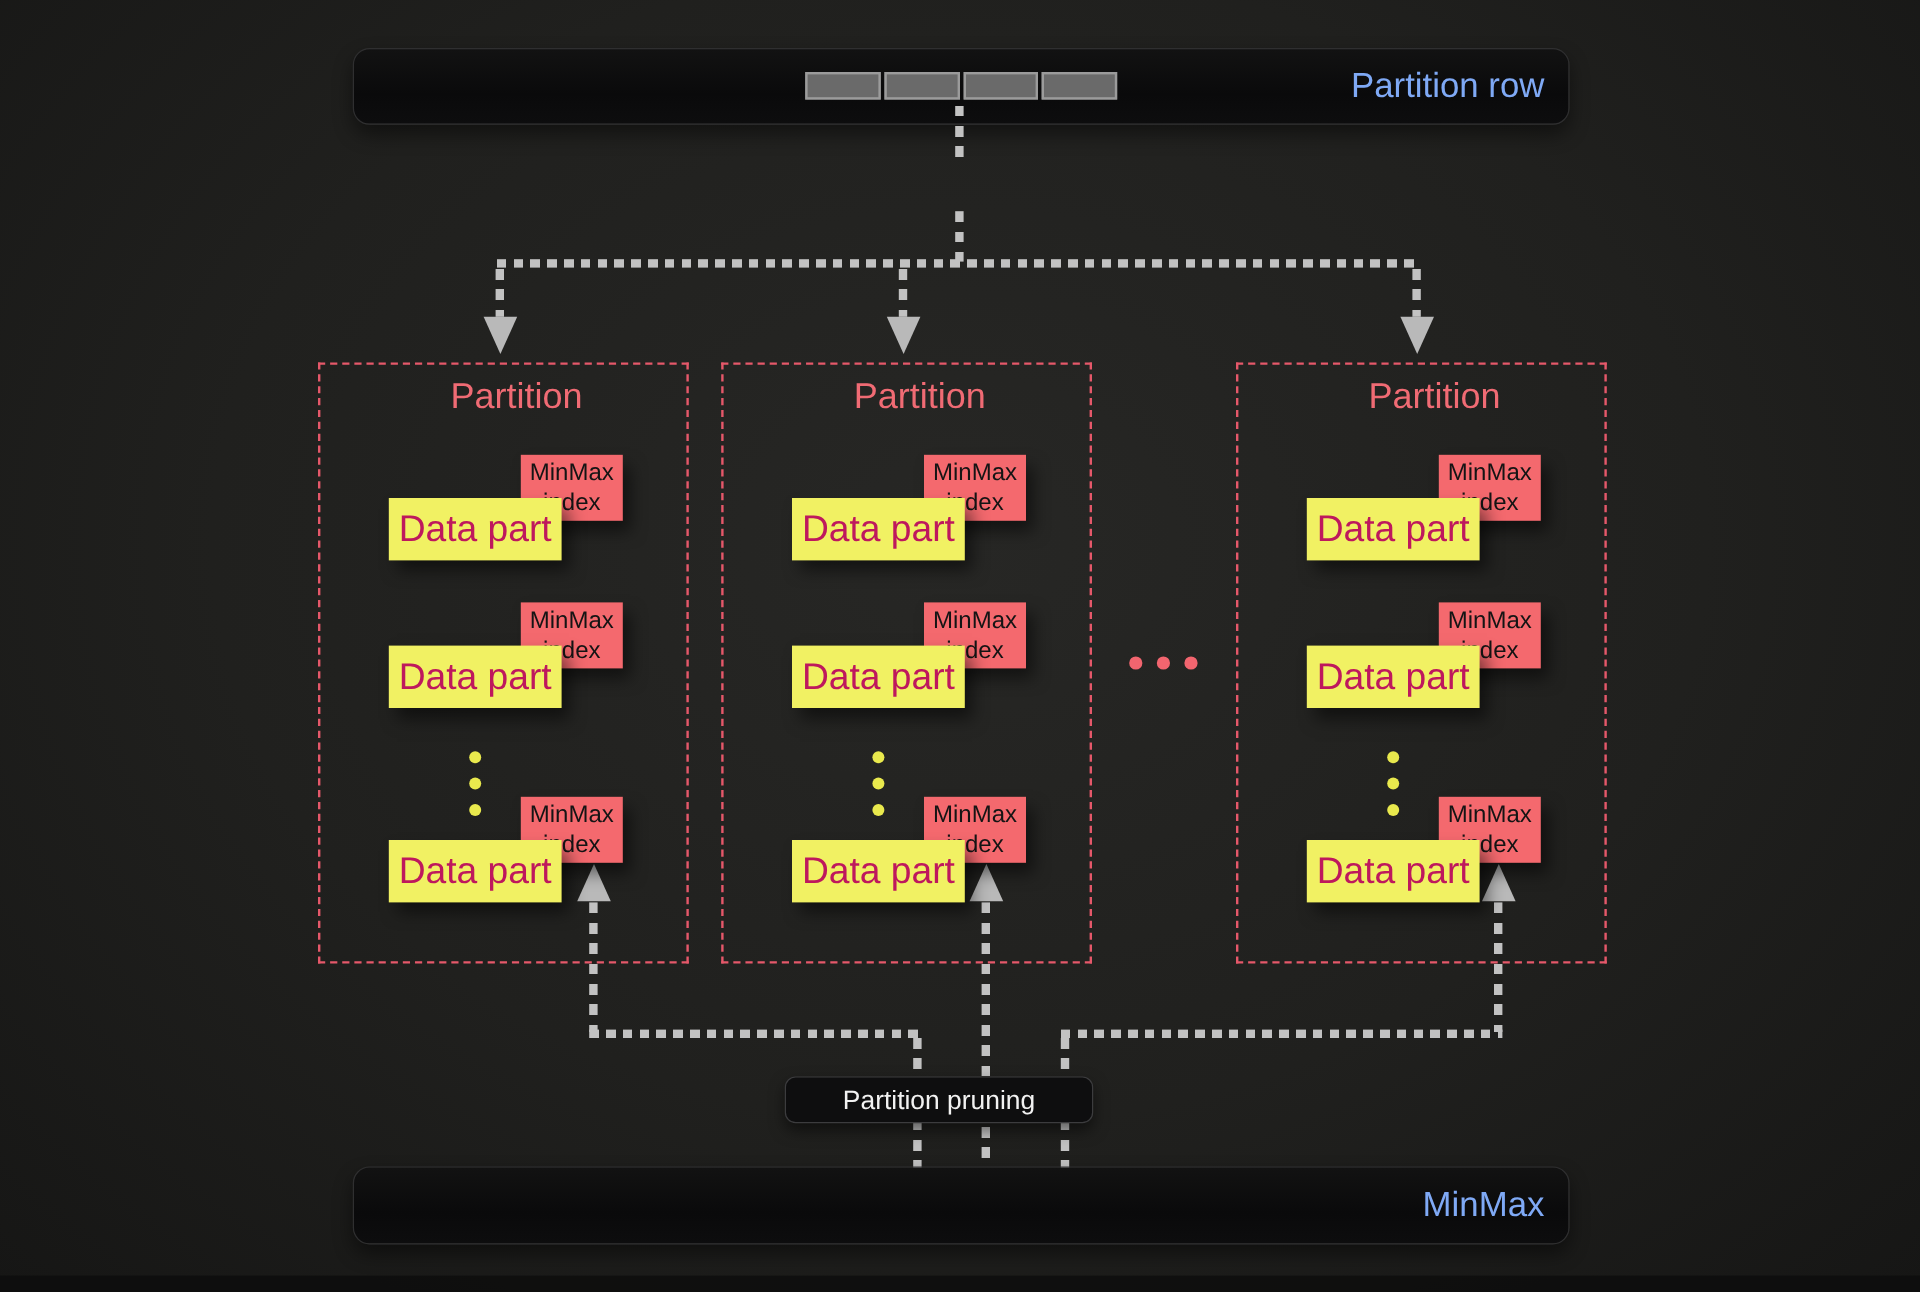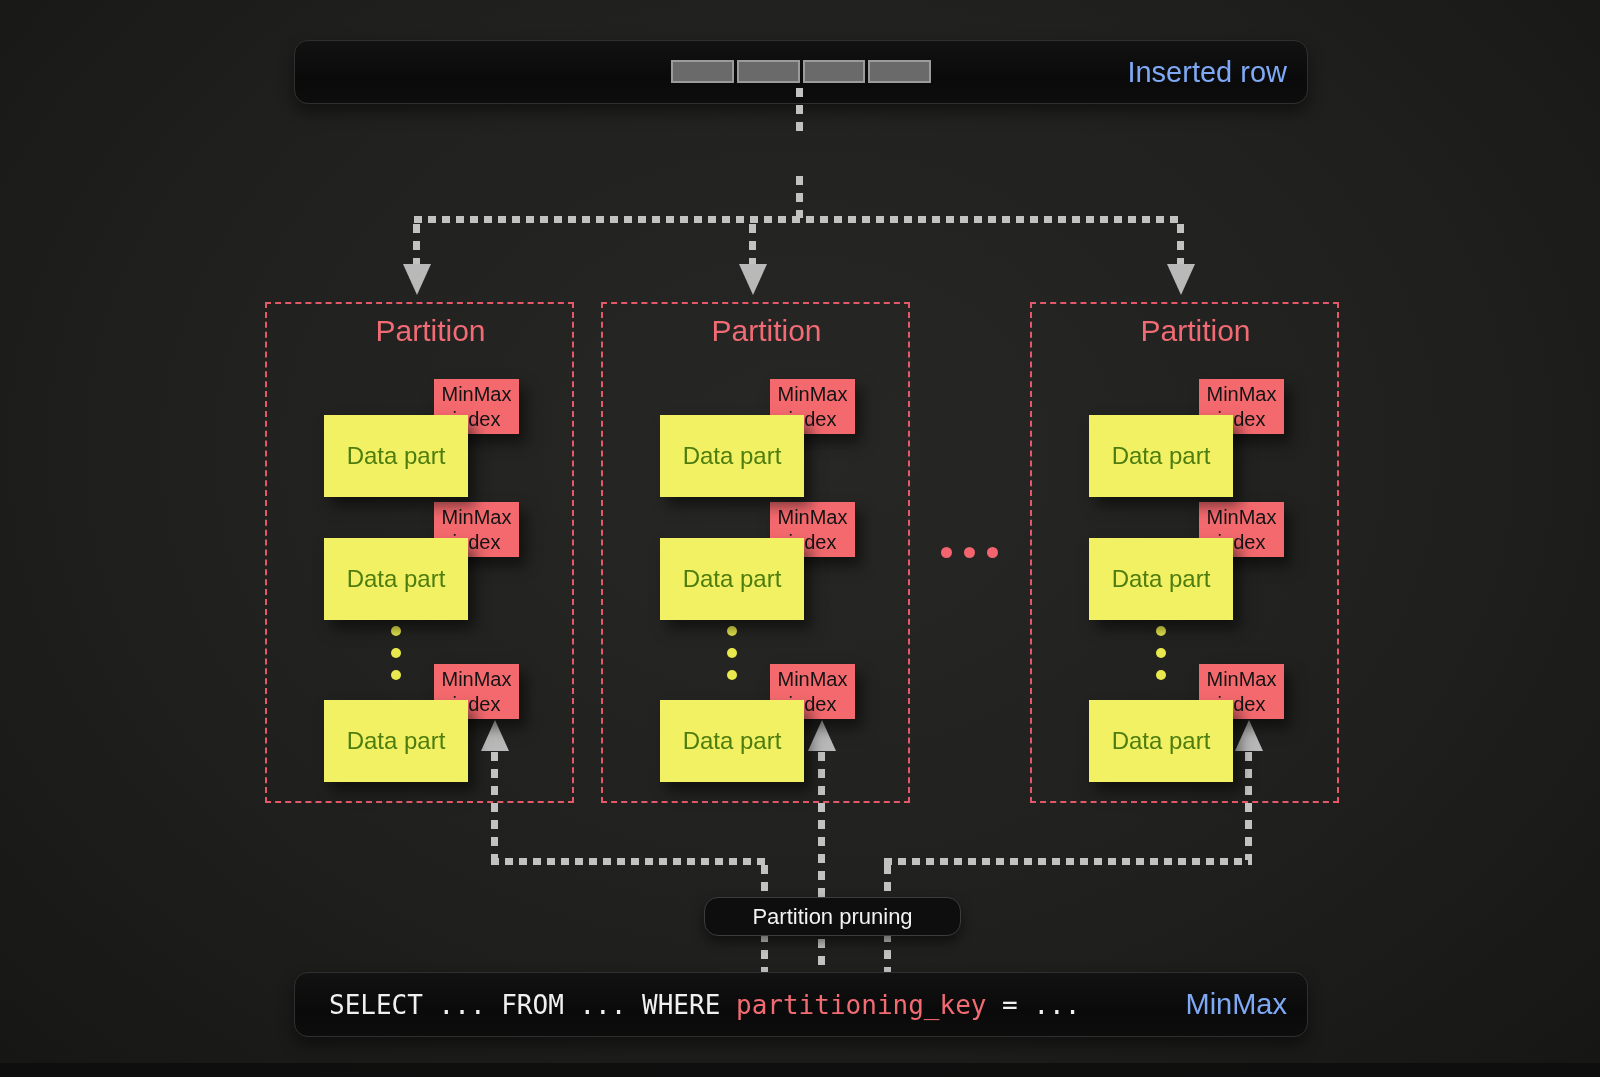--- a/index.html
+++ b/index.html
@@ -31,23 +31,23 @@
   .seg{flex:1;background:#6a6a6a;border:2px solid #9b9b9b;}
   
   .vdash{position:absolute;width:7px;background:repeating-linear-gradient(180deg,#c2c2c2 0 9px,transparent 9px 17px);z-index:2;}
   .hdash{position:absolute;height:7px;background:repeating-linear-gradient(90deg,#c2c2c2 0 8px,transparent 8px 14px);z-index:2;}
   .down-head{position:absolute;width:0;height:0;border-left:14px solid transparent;border-right:14px solid transparent;border-top:31px solid #b9b9b9;z-index:2;}
   .up-head{position:absolute;width:0;height:0;border-left:14px solid transparent;border-right:14px solid transparent;border-bottom:31px solid #b9b9b9;z-index:2;}
   
   .partition{position:absolute;top:302px;width:305px;height:497px;border:2px dashed #e5586a;z-index:3;}
   .partition-title{position:absolute;top:10px;left:11px;width:100%;text-align:center;color:#f06b74;font-size:30px;}
   .datapart{
-    position:absolute;left:57px;width:144px;height:82px;background:#f1f163;
+    position:absolute;left:57px;width:144px;height:52px;background:#f1f163;
     display:flex;align-items:center;justify-content:center;
-    color:#4d7c0f;font-size:24px;box-shadow:7px 9px 13px rgba(0,0,0,.5);z-index:5;
+    color:#be185d;font-size:31px;box-shadow:7px 9px 13px rgba(0,0,0,.5);z-index:5;
   }
   .minmax{
     position:absolute;left:167px;width:85px;height:55px;background:#f4696e;
     display:flex;align-items:center;justify-content:center;text-align:center;
     color:#141414;font-size:20px;line-height:1.22;box-shadow:7px 9px 13px rgba(0,0,0,.5);z-index:4;
   }
   .vdots{position:absolute;left:124px;width:10px;z-index:4;}
   .vdots i{position:absolute;left:0;width:10px;height:10px;border-radius:50%;background:#e9e94d;}
   .pdots{position:absolute;left:941px;top:547px;display:flex;gap:12px;z-index:3;}
   .pdots i{width:11px;height:11px;border-radius:50%;background:#f2656f;}
@@ -61,21 +61,21 @@
 
 <div class="stage">
 
   <div class="bar" style="top:40px;">
     <div class="segrow">
       <div class="seg"></div>
       <div class="seg"></div>
       <div class="seg"></div>
       <div class="seg"></div>
     </div>
-    <div class="bar-label">Inserted row</div>
+    <div class="bar-label">Partition row</div>
   </div>
 
   <div class="vdash" style="left:796px;top:88px;height:48px;"></div>
   <div class="vdash" style="left:796px;top:176px;height:42px;"></div>
   <div class="hdash" style="left:414px;top:216px;width:770px;"></div>
 
   <div class="vdash" style="left:413px;top:224px;height:40px;"></div>
   <div class="down-head" style="left:403px;top:264px;"></div>
   <div class="vdash" style="left:749px;top:224px;height:40px;"></div>
   <div class="down-head" style="left:739px;top:264px;"></div>
@@ -138,22 +138,21 @@
     <div class="datapart" style="top:234px;">Data part</div>
     <div class="vdots">
       <i style="top:322px;"></i>
         <i style="top:344px;"></i>
         <i style="top:366px;"></i>
     </div>
     <div class="minmax" style="top:360px;">MinMax index</div>
     <div class="datapart" style="top:396px;">Data part</div>
   </div>
 
-  <div class="pill" style="left:704px;top:897px;border-radius:14px;">
+  <div class="pill" style="left:654px;top:897px;">
     <span>Partition pruning</span>
   </div>
 
   <div class="bar" style="top:972px;height:63px;z-index:7;">
-    <div class="code"><span>SELECT ... FROM ... WHERE </span><span class="kw">partitioning_key</span><span> = ...</span></div>
     <div class="bar-label">MinMax</div>
   </div>
 
 </div>
 
 </body></html>

